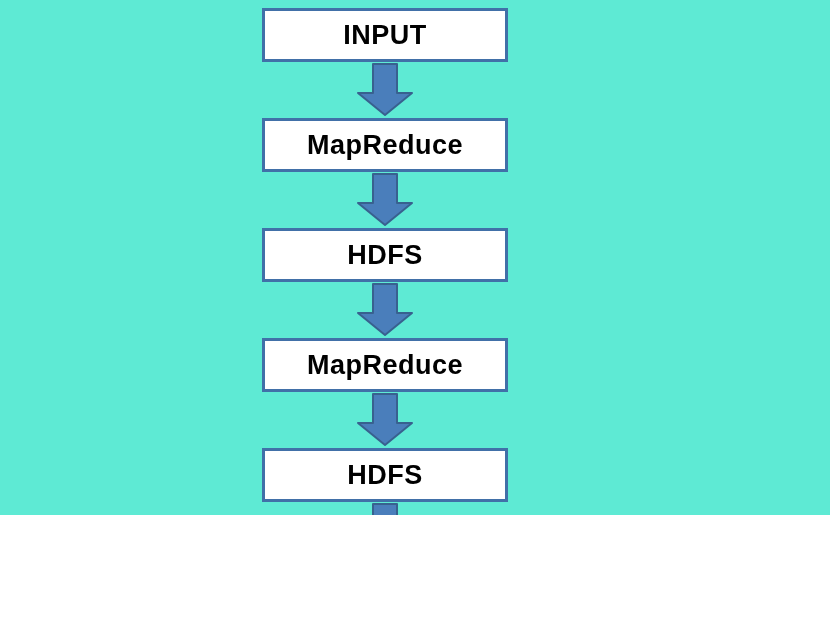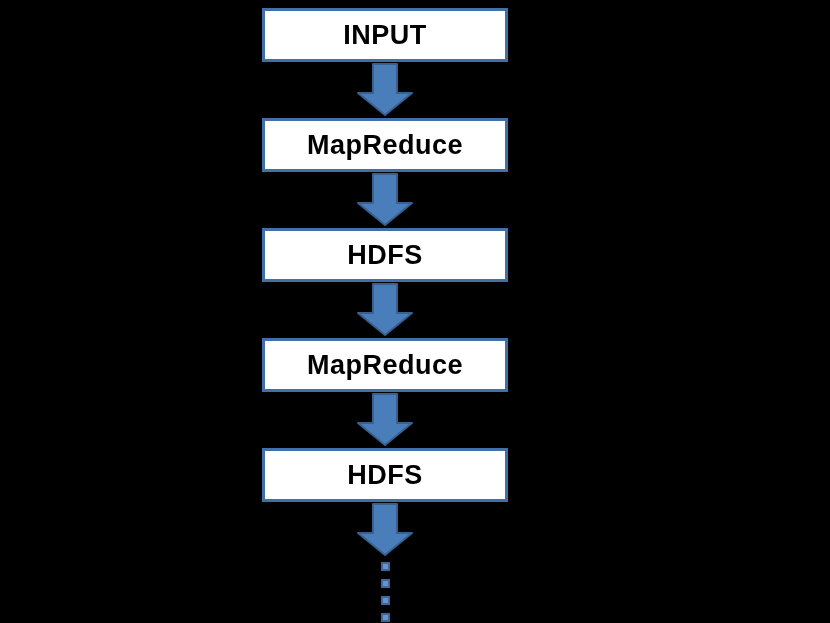--- a/index.html
+++ b/index.html
@@ -9,22 +9,22 @@
     --arrow-fill: #4a7ebb;
     --arrow-stroke: #38618f;
     --dot-fill: #6b93c9;
     --dot-border: #3c68a0;
   }
   * { margin: 0; padding: 0; box-sizing: border-box; }
   html, body { background: #ffffff; }
   .canvas {
     position: relative;
     width: 830px;
-    height: 623px;
-    background: #000000;
+    height: 515px;
+    background: #5eead4;
     overflow: hidden;
     font-family: "Liberation Sans", sans-serif;
   }
   .flow {
     position: absolute;
     left: 262px;
     top: 8px;
     width: 246px;
     display: flex;
     flex-direction: column;

